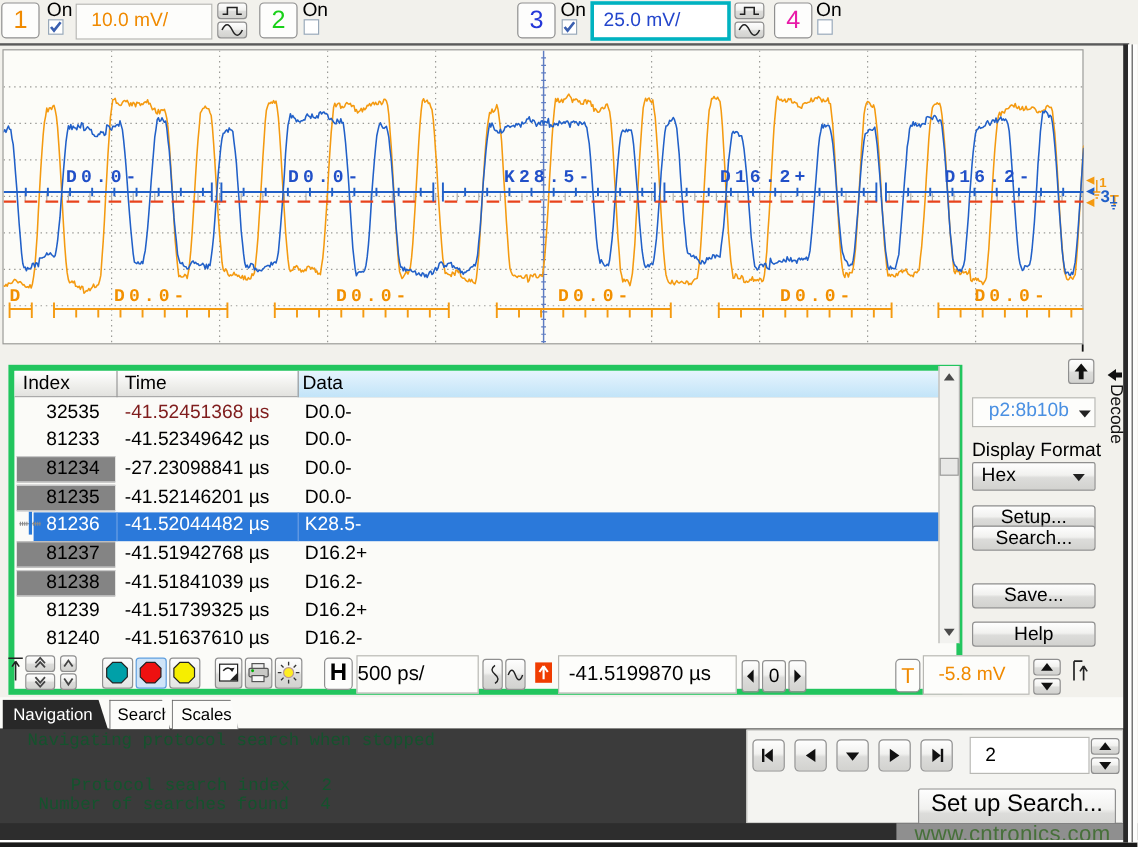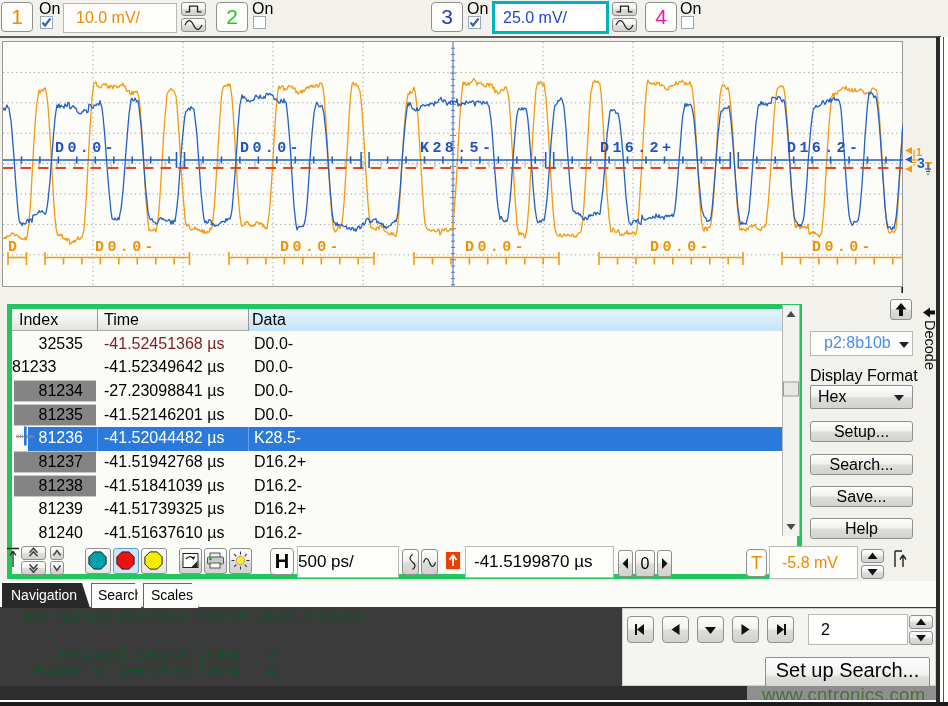--- a/index.html
+++ b/index.html
@@ -317,21 +317,21 @@
     <div class="abs" style="left:0;top:0;width:793px;height:22px;background:linear-gradient(#ffffff,#eeeeeb 60%,#e2e2df);border-bottom:1px solid #aaa"></div>
     <div class="abs" style="left:236px;top:0;width:538px;height:22px;background:linear-gradient(#e6f4fd,#c2e4f8)"></div>
     <div class="abs" style="left:7px;top:2px;font-size:16px">Index</div>
     <div class="abs" style="left:92px;top:2px;font-size:16px">Time</div>
     <div class="abs" style="left:240px;top:2px;font-size:16px">Data</div>
     <div class="abs" style="left:84.5px;top:0;width:1px;height:22px;background:#999"></div>
     <div class="abs" style="left:235.5px;top:0;width:1px;height:22px;background:#999"></div>
     <div class="abs" style="left:0;top:25.5px;width:71px;text-align:right;font-size:16px;color:#000">32535</div>
     <div class="abs" style="left:92px;top:25.5px;font-size:16px;color:#7f1d1d">-41.52451368 µs</div>
     <div class="abs" style="left:242px;top:25.5px;font-size:16px;color:#000">D0.0-</div>
-    <div class="abs" style="left:0;top:49.2px;width:71px;text-align:left;font-size:16px;color:#000">81233</div>
+    <div class="abs" style="left:0;top:49.2px;width:71px;text-align:right;font-size:16px;color:#000">81233</div>
     <div class="abs" style="left:92px;top:49.2px;font-size:16px;color:#000">-41.52349642 µs</div>
     <div class="abs" style="left:242px;top:49.2px;font-size:16px;color:#000">D0.0-</div>
     <div class="abs" style="left:1.5px;top:70.9px;width:82.5px;height:22px;background:#848484;border-top:1px solid #c8c8c8;border-bottom:1px solid #c8c8c8"></div>
     <div class="abs" style="left:0;top:72.9px;width:71px;text-align:right;font-size:16px;color:#000">81234</div>
     <div class="abs" style="left:92px;top:72.9px;font-size:16px;color:#000">-27.23098841 µs</div>
     <div class="abs" style="left:242px;top:72.9px;font-size:16px;color:#000">D0.0-</div>
     <div class="abs" style="left:1.5px;top:94.6px;width:82.5px;height:22px;background:#848484;border-top:1px solid #c8c8c8;border-bottom:1px solid #c8c8c8"></div>
     <div class="abs" style="left:0;top:96.6px;width:71px;text-align:right;font-size:16px;color:#000">81235</div>
     <div class="abs" style="left:92px;top:96.6px;font-size:16px;color:#000">-41.52146201 µs</div>
     <div class="abs" style="left:242px;top:96.6px;font-size:16px;color:#000">D0.0-</div>
@@ -379,21 +379,21 @@
 <svg class="abs" style="left:898px;top:340px" width="14" height="10">
     <polygon points="1,2 11,2 6,8" fill="#222"></polygon>
   </svg>
 <div class="abs" style="left:810px;top:367px;font-size:16px;color:#000">Display Format</div>
 <div class="btn" style="left:810px;top:385px;width:103px;height:24px;border-radius:2px"></div>
 <div class="abs" style="left:818px;top:388px;font-size:16px">Hex</div>
 <svg class="abs" style="left:893px;top:393px" width="14" height="10">
     <polygon points="1,2 11,2 6,8" fill="#222"></polygon>
   </svg>
 <div class="btn" style="left:810px;top:421px;width:103px;height:21px;font-size:16px;line-height:19px">Setup...</div>
-<div class="btn" style="left:810px;top:454px;width:103px;height:21px;font-size:16px;line-height:19px">Search...</div>
+<div class="btn" style="left:810px;top:438px;width:103px;height:21px;font-size:16px;line-height:19px">Search...</div>
 <div class="btn" style="left:810px;top:486px;width:103px;height:21px;font-size:16px;line-height:19px">Save...</div>
 <div class="btn" style="left:810px;top:518px;width:103px;height:21px;font-size:16px;line-height:19px">Help</div>
 <svg class="abs" style="left:5px;top:546px" width="16" height="24">
     <path d="M2 2.5 H14 M8 5 V21 M8 5 L5 9.5 M8 5 L11 9.5" stroke="#222" stroke-width="1.3" fill="none"></path>
   </svg>
 <div class="btn" style="left:21px;top:546px;width:25px;height:14px"></div>
 <svg class="abs" style="left:21px;top:546px" width="25" height="14">
     <path d="M8.5 6.7 L12.5 2.2 L16.5 6.7" fill="none" stroke="#444" stroke-width="1.5"></path>
     <path d="M8.5 10.2 L12.5 5.7 L16.5 10.2" fill="none" stroke="#444" stroke-width="1.5"></path>
   </svg>

